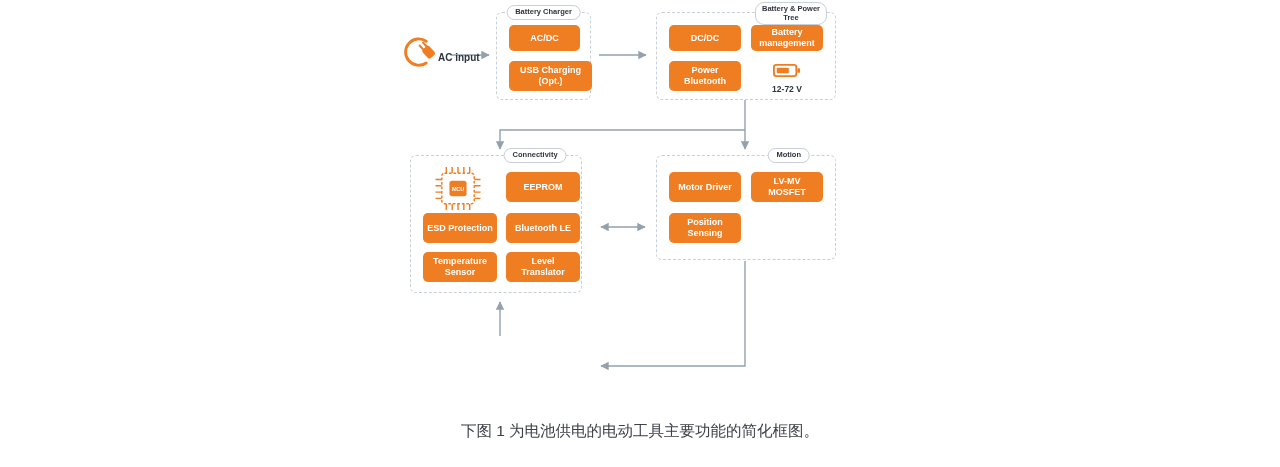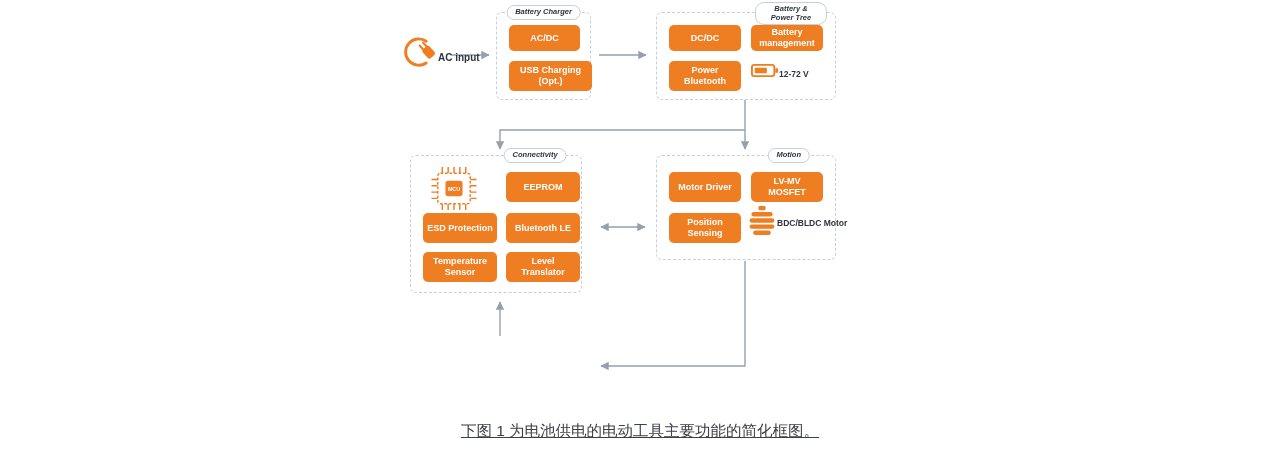--- a/index.html
+++ b/index.html
@@ -30,23 +30,22 @@
     border: 1px solid #C9CFD8;
     border-radius: 9px;
     font-size: 7.5px;
     font-weight: bold;
     color: #2E3440;
     padding: 2px 8px;
     line-height: 1.15;
     text-align: center;
     white-space: nowrap;
     z-index: 3;
-    font-style: italic;
   }
-  .pill.two-line { white-space: normal; width: 72px; padding: 2px 12px; }
+  .pill.two-line { white-space: normal; width: 72px; padding: 2px 0; }
 
   .block {
     position: absolute;
     background: #EF7D22;
     border-radius: 5px;
     color: #ffffff;
     font-weight: bold;
     font-size: 9px;
     line-height: 1.2;
     display: flex;
@@ -54,20 +53,21 @@
     justify-content: center;
     text-align: center;
     padding: 2px 4px;
     cursor: pointer;
     z-index: 2;
   }
 
   .icon-block {
     position: absolute;
     display: flex;
+    flex-direction: column;
     align-items: center;
     z-index: 2;
   }
   .icon-caption {
     margin-top: 2px;
     font-size: 8.5px;
     font-weight: bold;
     color: #2E3440;
     text-align: center;
     white-space: nowrap;
@@ -86,21 +86,20 @@
   .ac-input .icon-caption { font-size: 10px; margin-top: 4px; }
 
   .caption {
     position: absolute;
     left: 0;
     top: 421px;
     width: 1280px;
     text-align: center;
     font-size: 15.5px;
     color: #3C4148;
-    text-decoration: underline;
   }
 </style>
 </head>
 <body>
 
 <div class="canvas">
 
   <svg class="wires" width="1280" height="467" viewBox="0 0 1280 467">
     <defs>
       <marker id="ah" markerWidth="7" markerHeight="7" refX="5.5" refY="3" orient="auto-start-reverse">
@@ -172,30 +171,18 @@
     <div class="block" style="left:95px; top:57px; width:74px; height:30px">Bluetooth LE</div>
     <div class="block" style="left:12px; top:96px; width:74px; height:30px">Temperature Sensor</div>
     <div class="block" style="left:95px; top:96px; width:74px; height:30px">Level Translator</div>
   </section>
 
   <section class="group" style="left:656px; top:155px; width:180px; height:105px">
     <div class="pill" style="left:74%; top:-8px; transform:translateX(-50%)">Motion</div>
     <div class="block" style="left:12px; top:16px; width:72px; height:30px">Motor Driver</div>
     <div class="block" style="left:94px; top:16px; width:72px; height:30px">LV-MV MOSFET</div>
     <div class="block" style="left:12px; top:57px; width:72px; height:30px">Position Sensing</div>
-    <div class="icon-block" style="left:90px; top:48px; width:80px">
-      <span>
-        <svg width="30" height="32" viewBox="0 0 34 36">
-          <rect x="13" y="2" width="8" height="5" rx="1.5" fill="#EF7D22"></rect>
-          <rect x="5" y="9" width="24" height="5" rx="2.5" fill="#EF7D22"></rect>
-          <rect x="3" y="16" width="28" height="5" rx="2.5" fill="#EF7D22"></rect>
-          <rect x="3" y="23" width="28" height="5" rx="2.5" fill="#EF7D22"></rect>
-          <rect x="7" y="30" width="20" height="5" rx="2.5" fill="#EF7D22"></rect>
-        </svg>
-      </span>
-      <div class="icon-caption">BDC/BLDC Motor</div>
-    </div>
   </section>
 
 
   <div class="caption">下图 1 为电池供电的电动工具主要功能的简化框图。</div>
 
 </div>
 
 </body></html>

